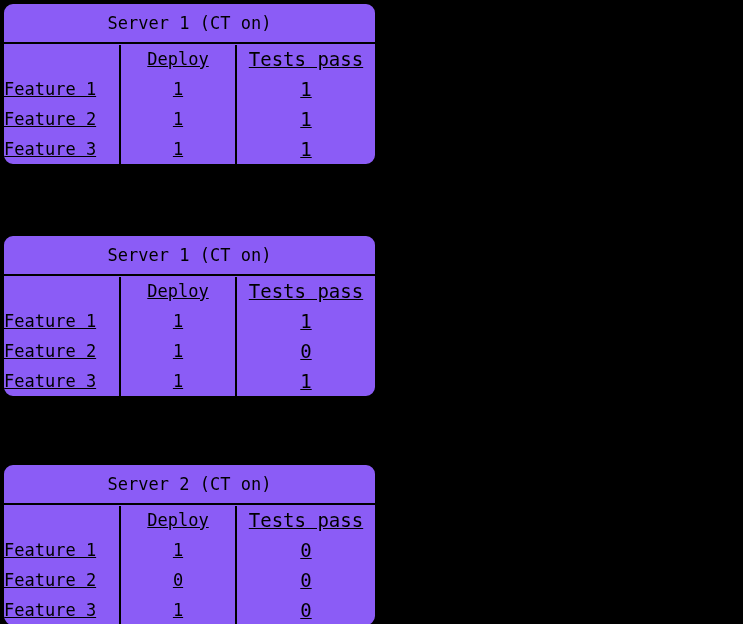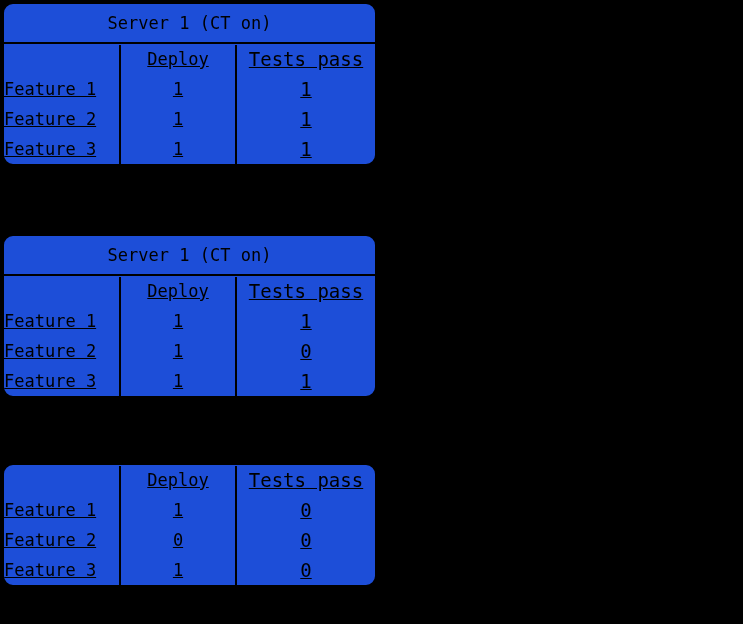--- a/index.html
+++ b/index.html
@@ -21,21 +21,21 @@
     top: 0;
     width: 743px;
     height: 624px;
     background: #000000;
   }
 
   .server-card {
     position: absolute;
     left: 2px;
     width: 375px;
-    background: #1d4ed8;
+    background: #8b5cf6;
     border: 2px solid #000000;
     border-radius: 11px;
     box-sizing: border-box;
     overflow: hidden;
   }
 
   .card-title {
     height: 38px;
     line-height: 38px;
     text-align: center;
@@ -152,20 +152,21 @@
       </div>
       <div class="grid-row">
         <div class="cell-feature">Feature 3</div>
         <div class="cell-deploy">1</div>
         <div class="cell-tests">1</div>
       </div>
     </div>
   </div>
 
   <div class="server-card" style="top:463px;">
+    <div class="card-title">Server 2 (CT on)</div>
     <div class="card-body">
       <div class="grid-row header-row">
         <div class="cell-feature"></div>
         <div class="cell-deploy">Deploy</div>
         <div class="cell-tests">Tests pass</div>
       </div>
       <div class="grid-row">
         <div class="cell-feature">Feature 1</div>
         <div class="cell-deploy">1</div>
         <div class="cell-tests">0</div>

